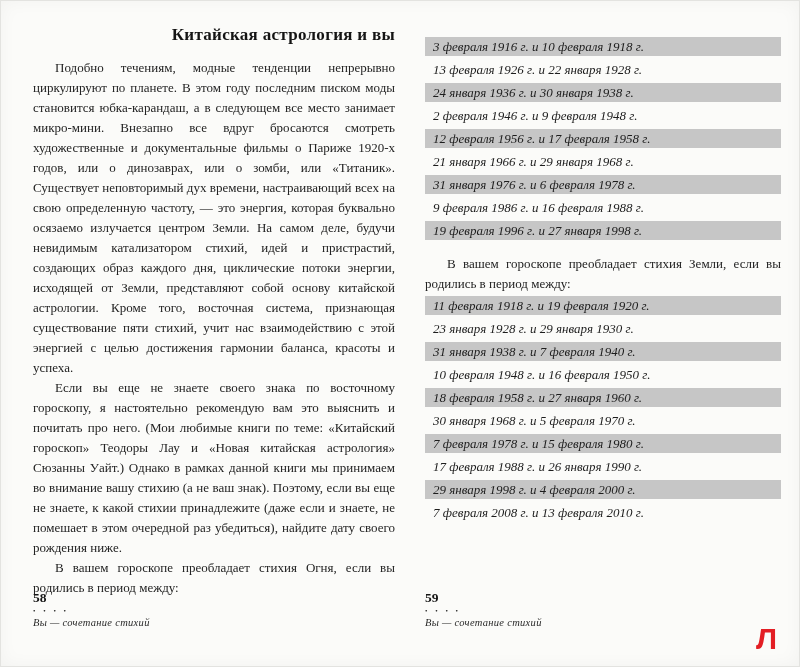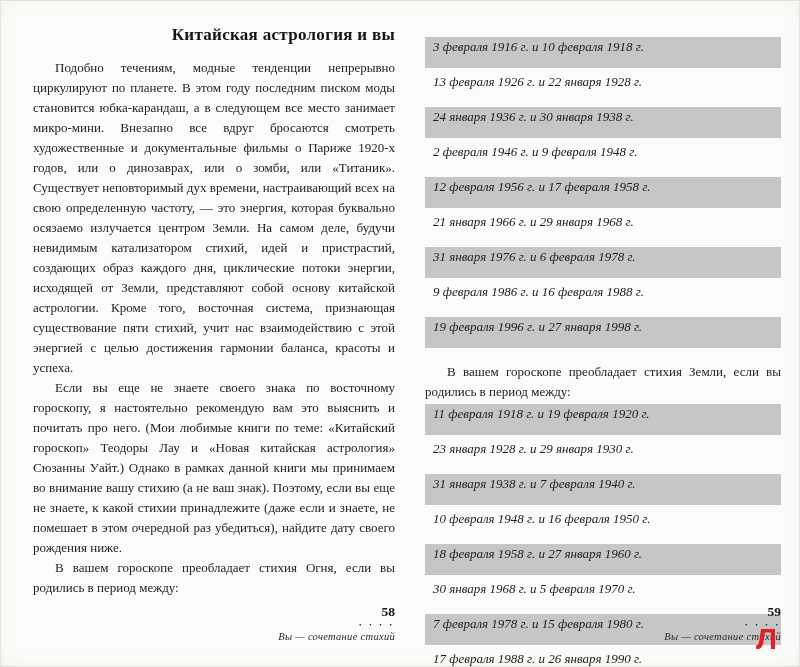--- a/index.html
+++ b/index.html
@@ -31,37 +31,37 @@
     margin-bottom: 13px;
   }
   .para {
     font-size: 13px;
     line-height: 20px;
     text-align: justify;
     text-indent: 22px;
     color: #232323;
   }
   .date-row {
-    height: 31px;
+    height: 19px;
     line-height: 19px;
     margin-bottom: 4px;
     padding-left: 8px;
     font-style: italic;
     font-size: 13px;
     white-space: nowrap;
     color: #1d1d1d;
   }
   .date-row.highlighted { background: #c6c6c6; }
   .intro { margin-top: 14px; margin-bottom: 2px; }
 
   .footer {
     position: absolute;
-    bottom: 24px;
+    bottom: 38px;
     left: 0; right: 0;
-    text-align: right;
+    text-align: left;
   }
   .page-number { font-size: 13.5px; font-weight: bold; color: #161616; }
   .footer-dots { font-size: 7px; letter-spacing: 3px; line-height: 8px; color: #222; margin-top: 1px; }
   .footer-caption { font-size: 10.5px; font-style: italic; color: #2a2a2a; margin-top: 2px; letter-spacing: 0.3px; font-family: Liberation Serif, serif; }
 
   .watermark {
     position: absolute;
     right: 22px;
     bottom: 12px;
     font-family: "Liberation Sans", sans-serif;

